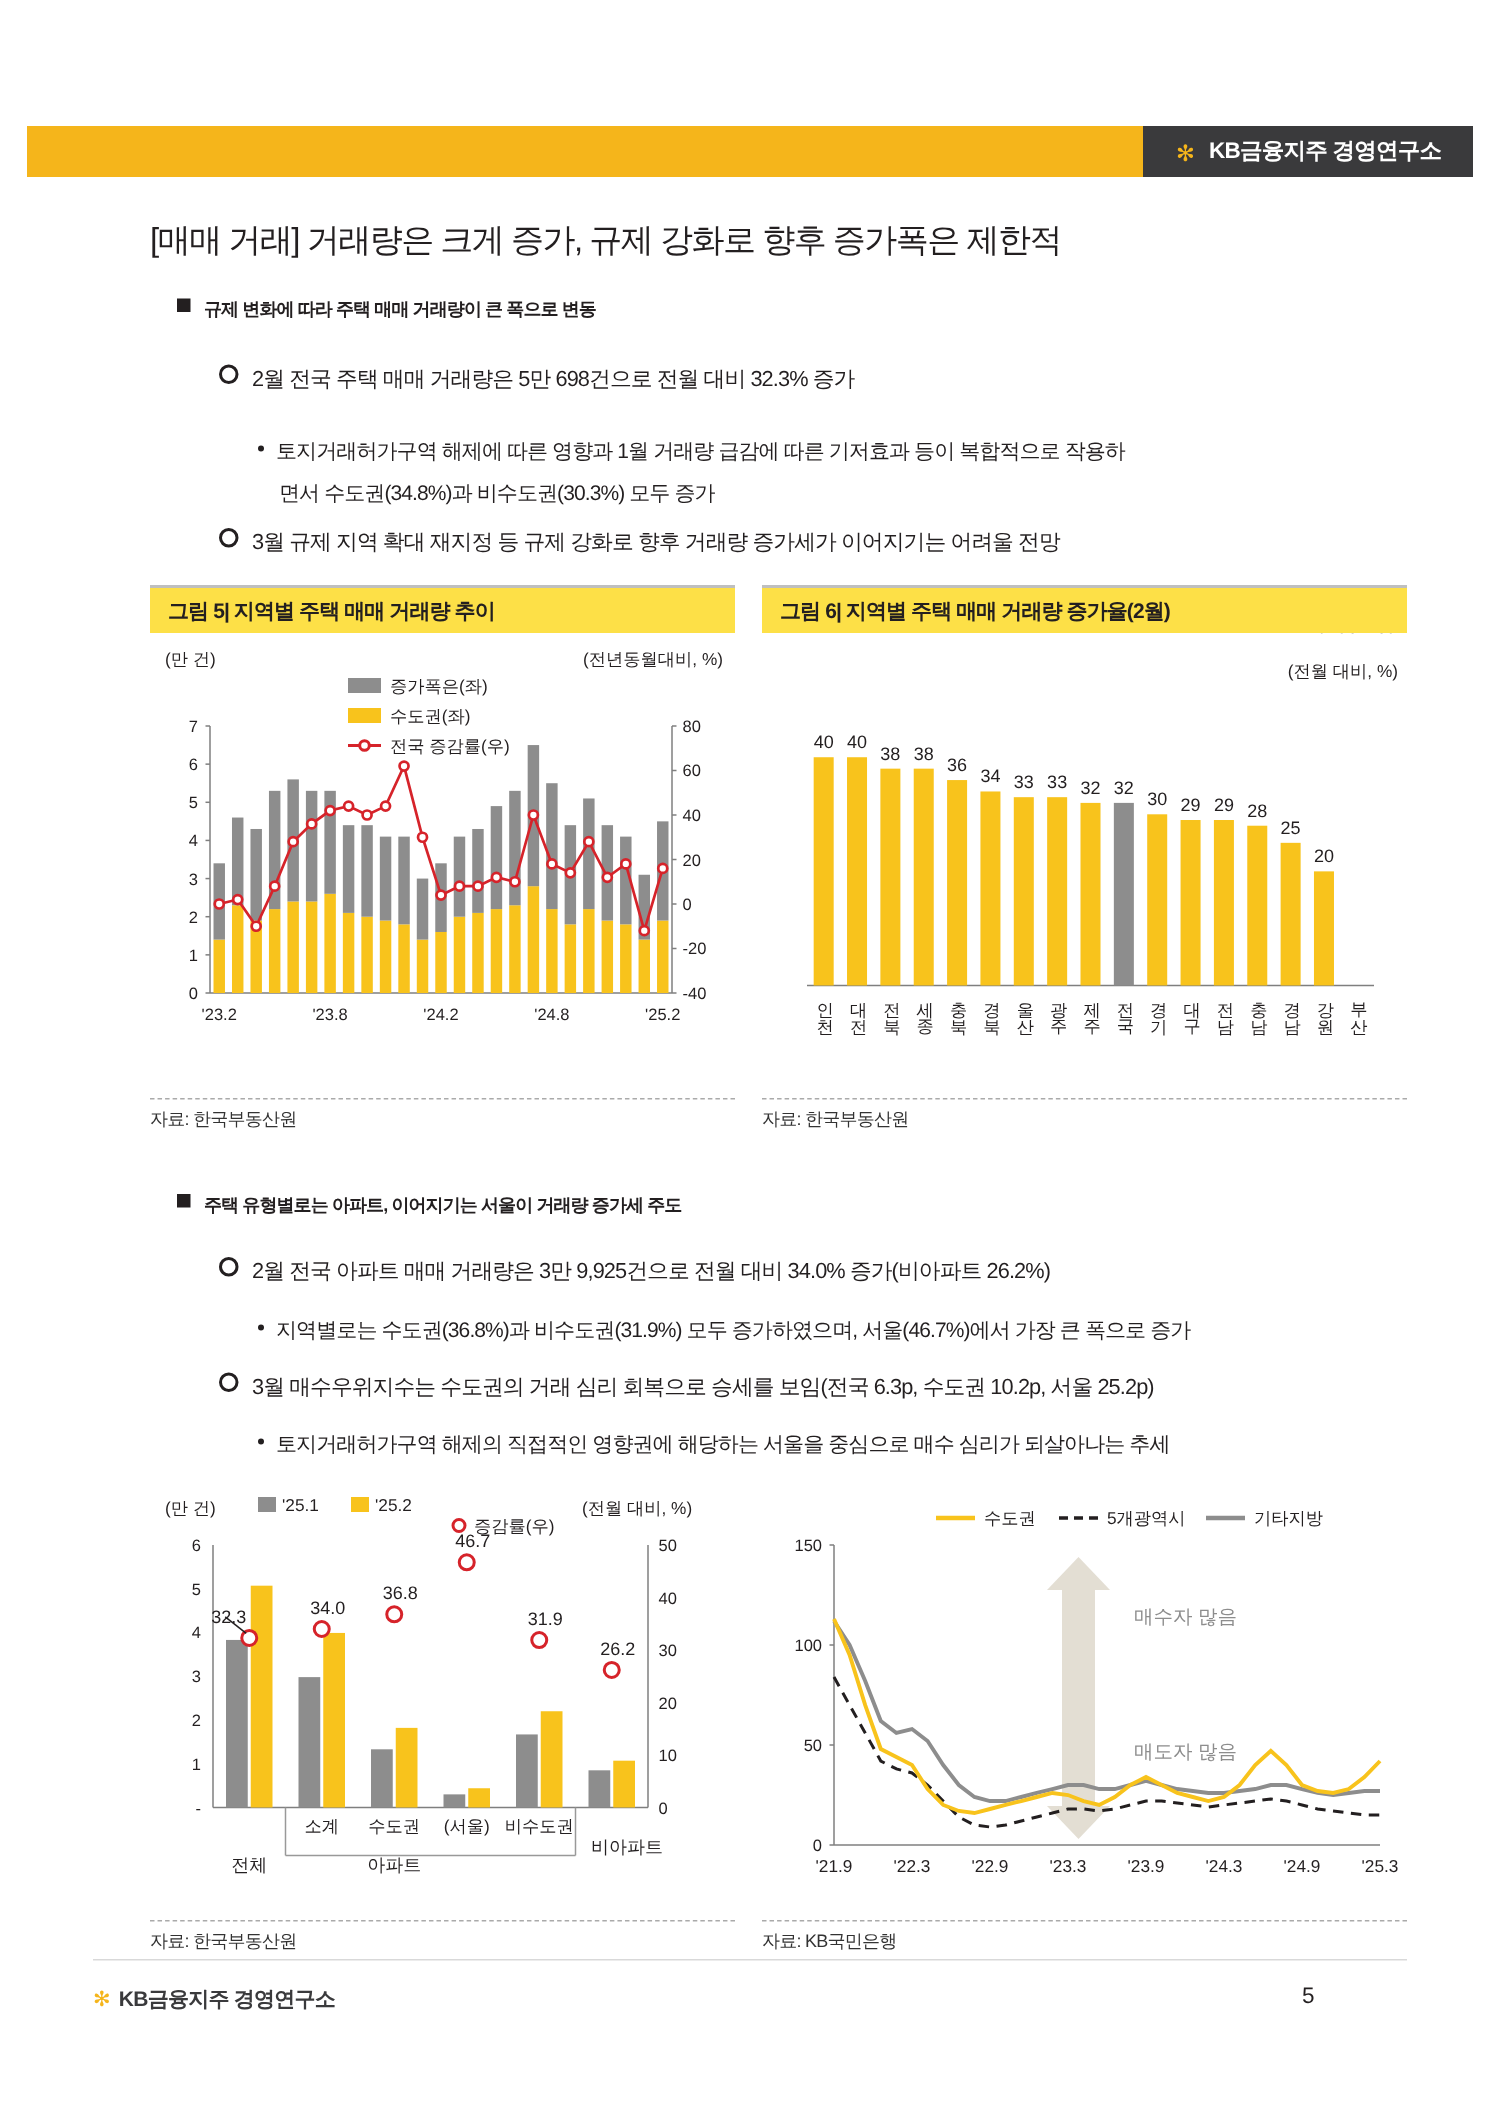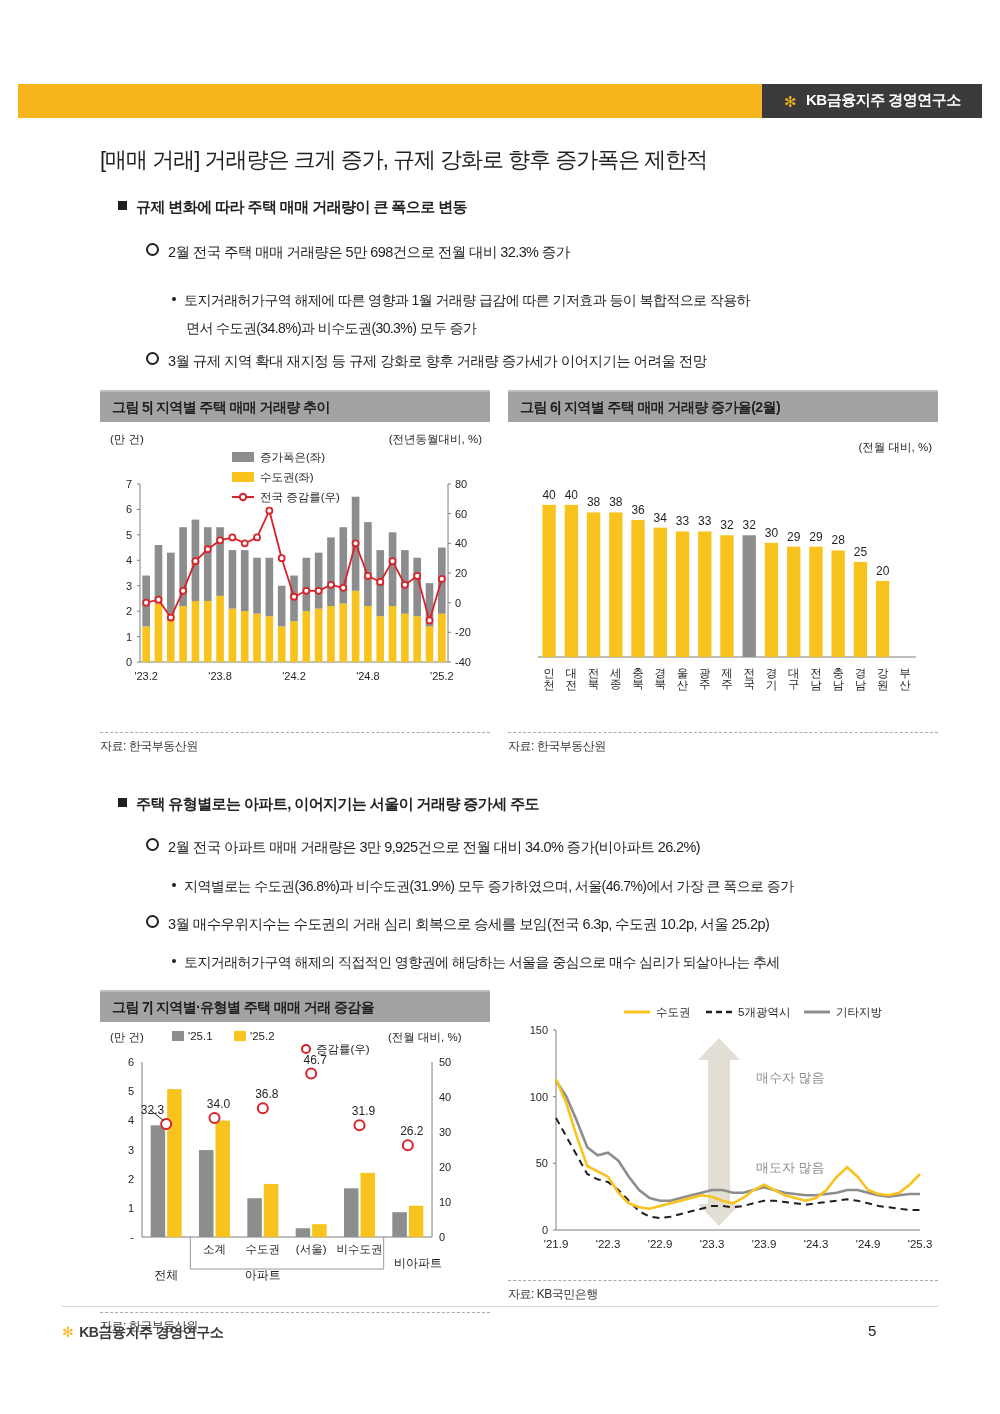--- a/index.html
+++ b/index.html
@@ -20,30 +20,30 @@
   }
   .header-band .dark .star{
     position:absolute;left:22px;top:9px;color:#f5b51b;font-size:15px;font-weight:bold;
   }
   
   .page-title{
     position:absolute;left:100px;top:145px;width:830px;
     font-size:22px;font-weight:normal;letter-spacing:-1px;color:#231f20;
   }
   
-  .b1{position:absolute;font-size:15px;font-weight:bold;letter-spacing:-0.6px;color:#231f20;}
+  .b1{position:absolute;font-size:12px;font-weight:bold;letter-spacing:-0.6px;color:#231f20;}
   .b1 .sq{display:inline-block;width:9px;height:9px;background:#231f20;margin-right:9px;vertical-align:2px;}
   .b2{position:absolute;font-size:14.5px;letter-spacing:-0.6px;color:#231f20;}
   .b2 .ring{display:inline-block;width:9px;height:9px;border:2px solid #231f20;border-radius:50%;margin-right:9px;vertical-align:1px;}
   .b3{position:absolute;font-size:14px;letter-spacing:-0.6px;color:#231f20;line-height:1.55;}
   .b3 .dot{display:inline-block;width:4px;height:4px;background:#231f20;border-radius:50%;margin-right:8px;vertical-align:4px;}
   
   .fig{position:absolute;}
   .fig .cap{
-    background:#a3a3a3;border-top:2px solid #bfbfbf;
+    background:#fde047;border-top:2px solid #bfbfbf;
     height:30px;line-height:30px;padding-left:12px;
     font-size:14px;font-weight:bold;letter-spacing:-0.6px;color:#231f20;
   }
   .fig .plot{position:relative;background:#ffffff;}
   .fig .src{
     border-top:1px dashed #aaaaaa;
     font-size:12px;color:#333;letter-spacing:-0.5px;padding-top:5px;
   }
   .axis-lbl{position:absolute;font-size:11.5px;color:#231f20;}
   .legend-item{position:absolute;font-size:11.5px;color:#231f20;}
@@ -305,21 +305,20 @@
 
 <div class="b2" style="left:146px;top:915px;">
   <span class="ring"></span><span>3월 매수우위지수는 수도권의 거래 심리 회복으로 승세를 보임(전국 6.3p, 수도권 10.2p, 서울 25.2p)</span>
 </div>
 
 <div class="b3" style="left:172px;top:952px;width:780px;">
   <span class="dot"></span><span>토지거래허가구역 해제의 직접적인 영향권에 해당하는 서울을 중심으로 매수 심리가 되살아나는 추세</span>
 </div>
 
 <div class="fig" style="left:100px;top:990px;width:390px;">
-  <div class="cap">그림 7| 지역별·유형별 주택 매매 거래 증감율</div>
   <div class="plot" style="height:290px;">
     <div class="axis-lbl" style="left:10px;top:8px;">(만 건)</div>
     <div class="legend-item" style="left:72px;top:8px;">
       <svg width="12" height="10" style="display:inline-block;vertical-align:-1px;margin-right:4px;">
           <rect x="0" y="0" width="12" height="10" fill="#8d8d8d"></rect>
         </svg><span>'25.1</span>
     </div>
     <div class="legend-item" style="left:134px;top:8px;">
       <svg width="12" height="10" style="display:inline-block;vertical-align:-1px;margin-right:4px;">
           <rect x="0" y="0" width="12" height="10" fill="#f8c31c"></rect>

